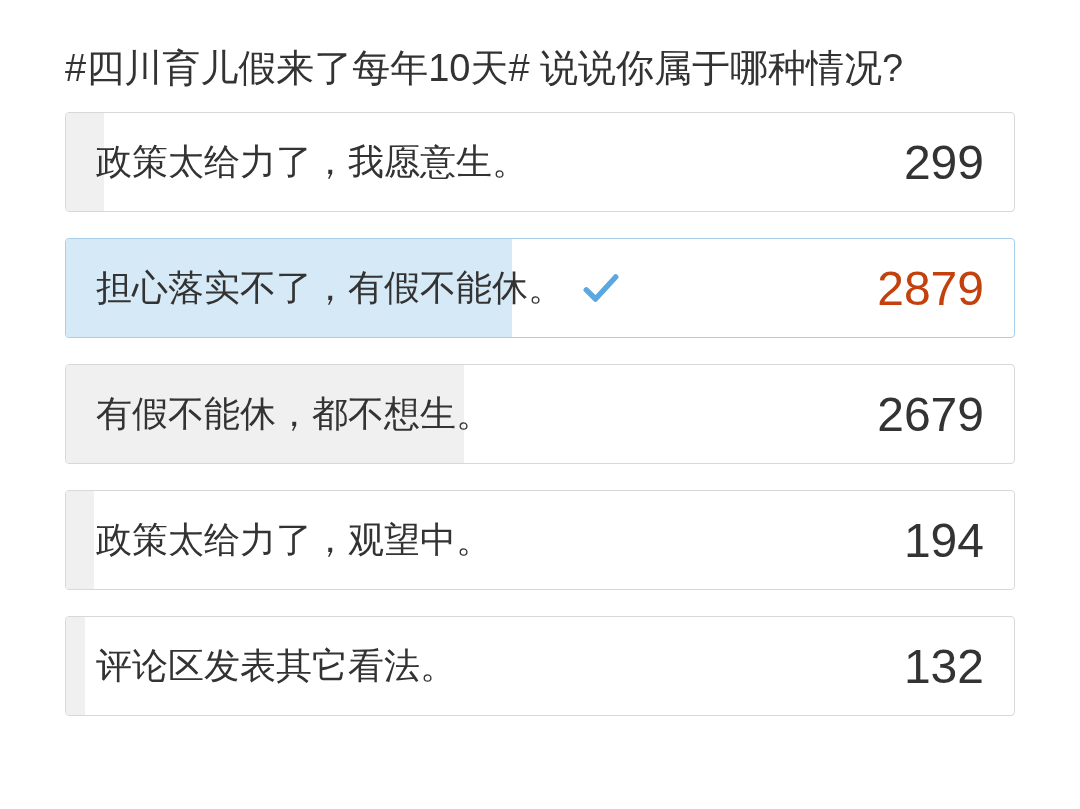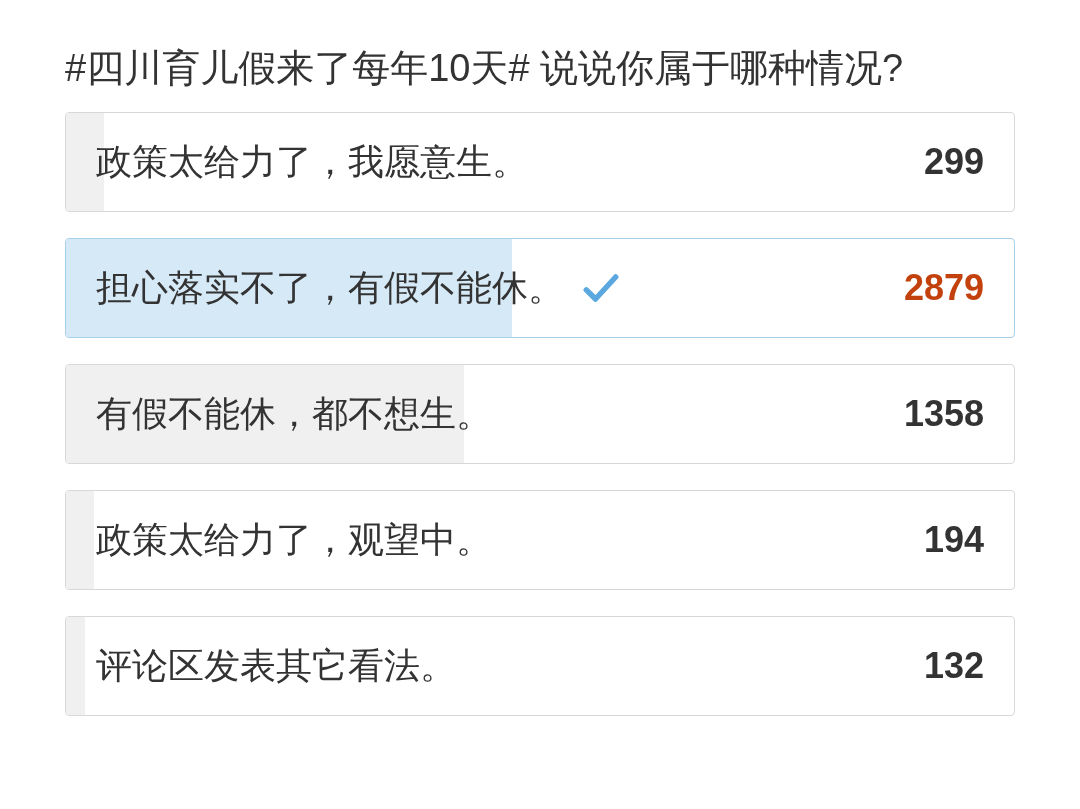--- a/index.html
+++ b/index.html
@@ -60,25 +60,25 @@
       gap: 15px;
       z-index: 1;
       position: relative;
     }
     .poll-label {
       font-size: 36px;
       color: #333333;
       font-weight: 400;
     }
     .poll-count {
-      font-size: 36px;
+      font-size: 48px;
       color: #333333;
       z-index: 1;
       position: relative;
-      font-weight: 700;
+      font-weight: 400;
     }
     .poll-option.selected .poll-count {
       color: #c2410c;
     }
     .check-icon {
       width: 44px;
       height: 44px;
       display: flex;
       align-items: center;
       justify-content: center;
@@ -114,21 +114,21 @@
       </span>
     </div>
     <span class="poll-count">2879</span>
   </div>
 
   <div class="poll-option">
     <div class="poll-fill" style="width:42%"></div>
     <div class="poll-label-wrap">
       <span class="poll-label">有假不能休，都不想生。</span>
     </div>
-    <span class="poll-count">1358</span>
+    <span class="poll-count">2679</span>
   </div>
 
   <div class="poll-option">
     <div class="poll-fill" style="width:3%"></div>
     <div class="poll-label-wrap">
       <span class="poll-label">政策太给力了，观望中。</span>
     </div>
     <span class="poll-count">194</span>
   </div>
 

